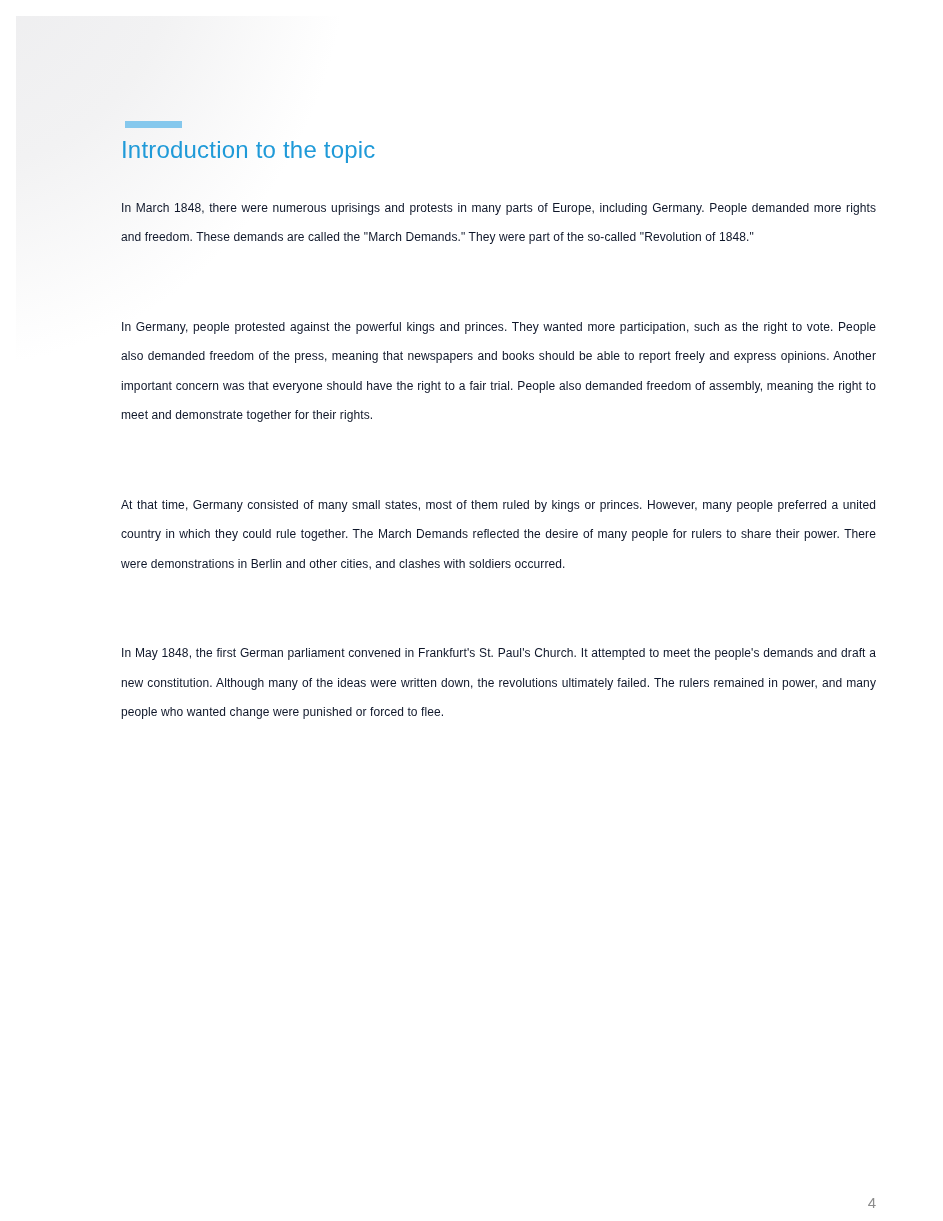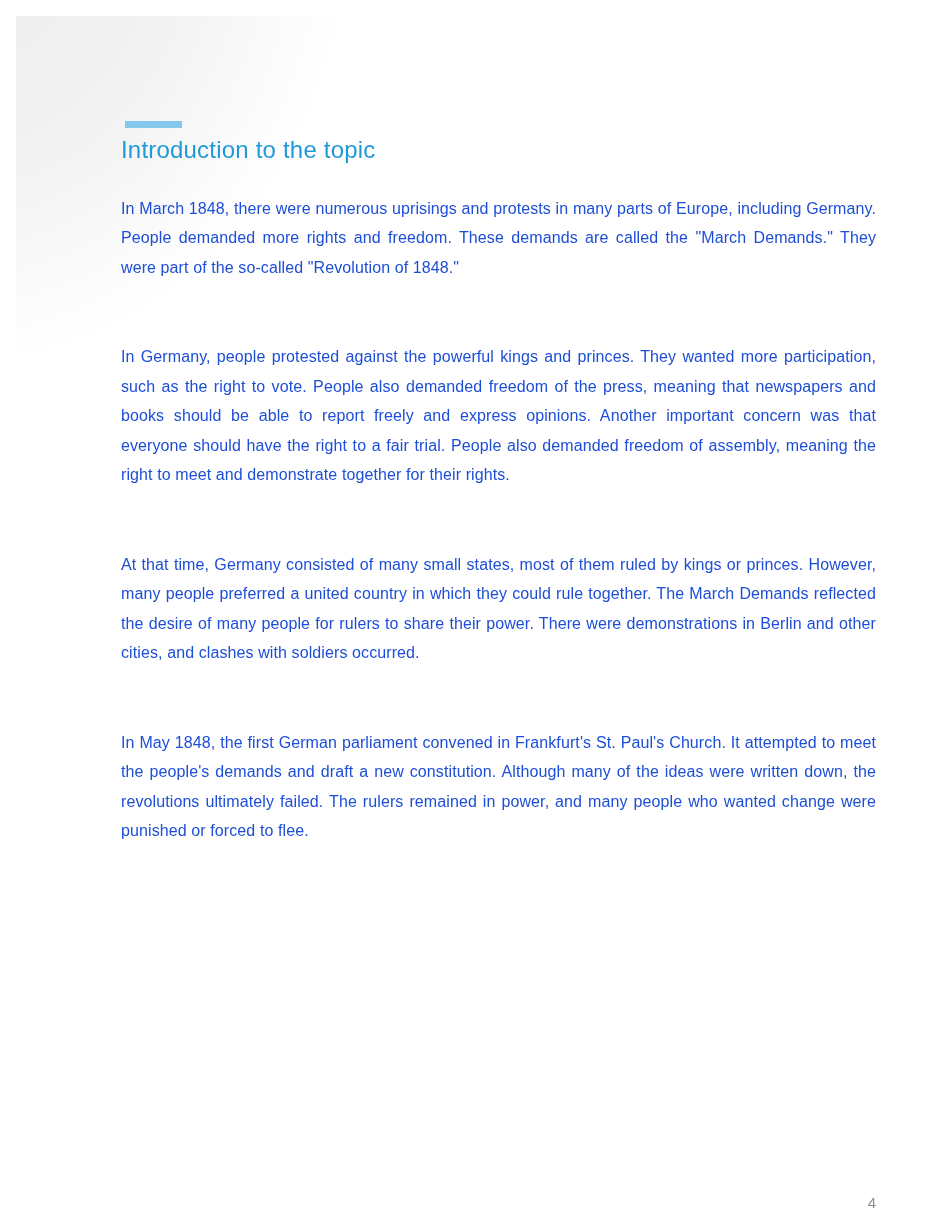--- a/index.html
+++ b/index.html
@@ -40,24 +40,24 @@
   h1.page-title {
     margin: 8px 0 29px 0;
     font-size: 24px;
     line-height: 1.2;
     font-weight: 400;
     letter-spacing: 0.2px;
     color: #1f9ad8;
   }
   p.body-paragraph {
     margin: 0 0 60px 0;
-    font-size: 16px;
+    font-size: 12px;
     line-height: 29.5px;
     font-weight: 400;
-    color: #1d4ed8;
+    color: #0f172a;
     text-align: justify;
     letter-spacing: 0.1px;
   }
   .page-number {
     position: absolute;
     left: 105px;
     top: 1178px;
     width: 755px;
     text-align: right;
     font-size: 15px;

